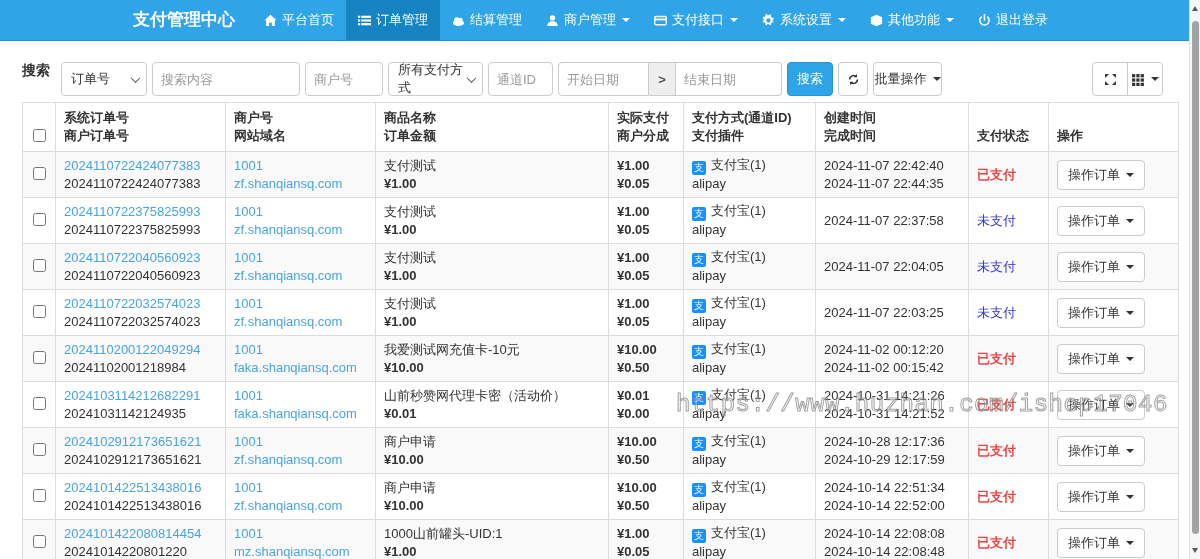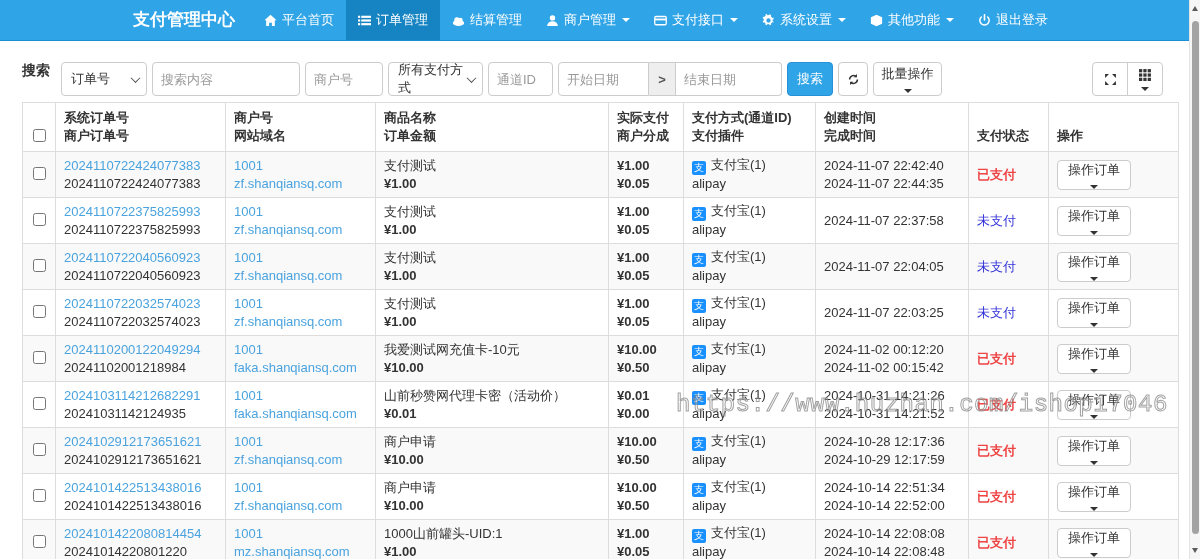--- a/index.html
+++ b/index.html
@@ -36,21 +36,21 @@
   .w-chan{width:65px;} .w-status{width:91px;}
   .date-group { display:flex; }
   .date-start { width:91px; border-radius:4px 0 0 4px; }
   .date-addon { width:27px; height:34px; background:#eee; border:1px solid #ccc;
     border-left:0; display:flex; align-items:center; justify-content:center;
     color:#555; font-weight:700; cursor:pointer; }
   .date-end { width:106px; border-radius:0 4px 4px 0; border-left:0; }
   .btn { height:34px; border-radius:4px; cursor:pointer; font-size:13px;
     display:inline-flex; align-items:center; justify-content:center; gap:6px; }
   .btn-primary { width:46px; background:#2fa4e7; border:1px solid #2691d9; color:#fff; }
-  .btn-default { background:#fff; border:1px solid #ccc; color:#333;flex-direction:column; }
+  .btn-default { background:#fff; border:1px solid #ccc; color:#333; }
   .btn-refresh { width:30px; }
   .btn-batch { width:69px; }
   .right-tools { position:absolute; right:37px; top:21px; display:flex; }
   .right-tools .btn { width:36px; }
   .right-tools .btn:first-child { border-radius:4px 0 0 4px; }
   .right-tools .btn:last-child { border-radius:0 4px 4px 0; margin-left:-1px; }
   .tool-icon { width:13px; height:13px; fill:#333; }
 
   
   table.orders { border-collapse:collapse; table-layout:fixed; width:1156px; margin:3px 0 0 22px; }

